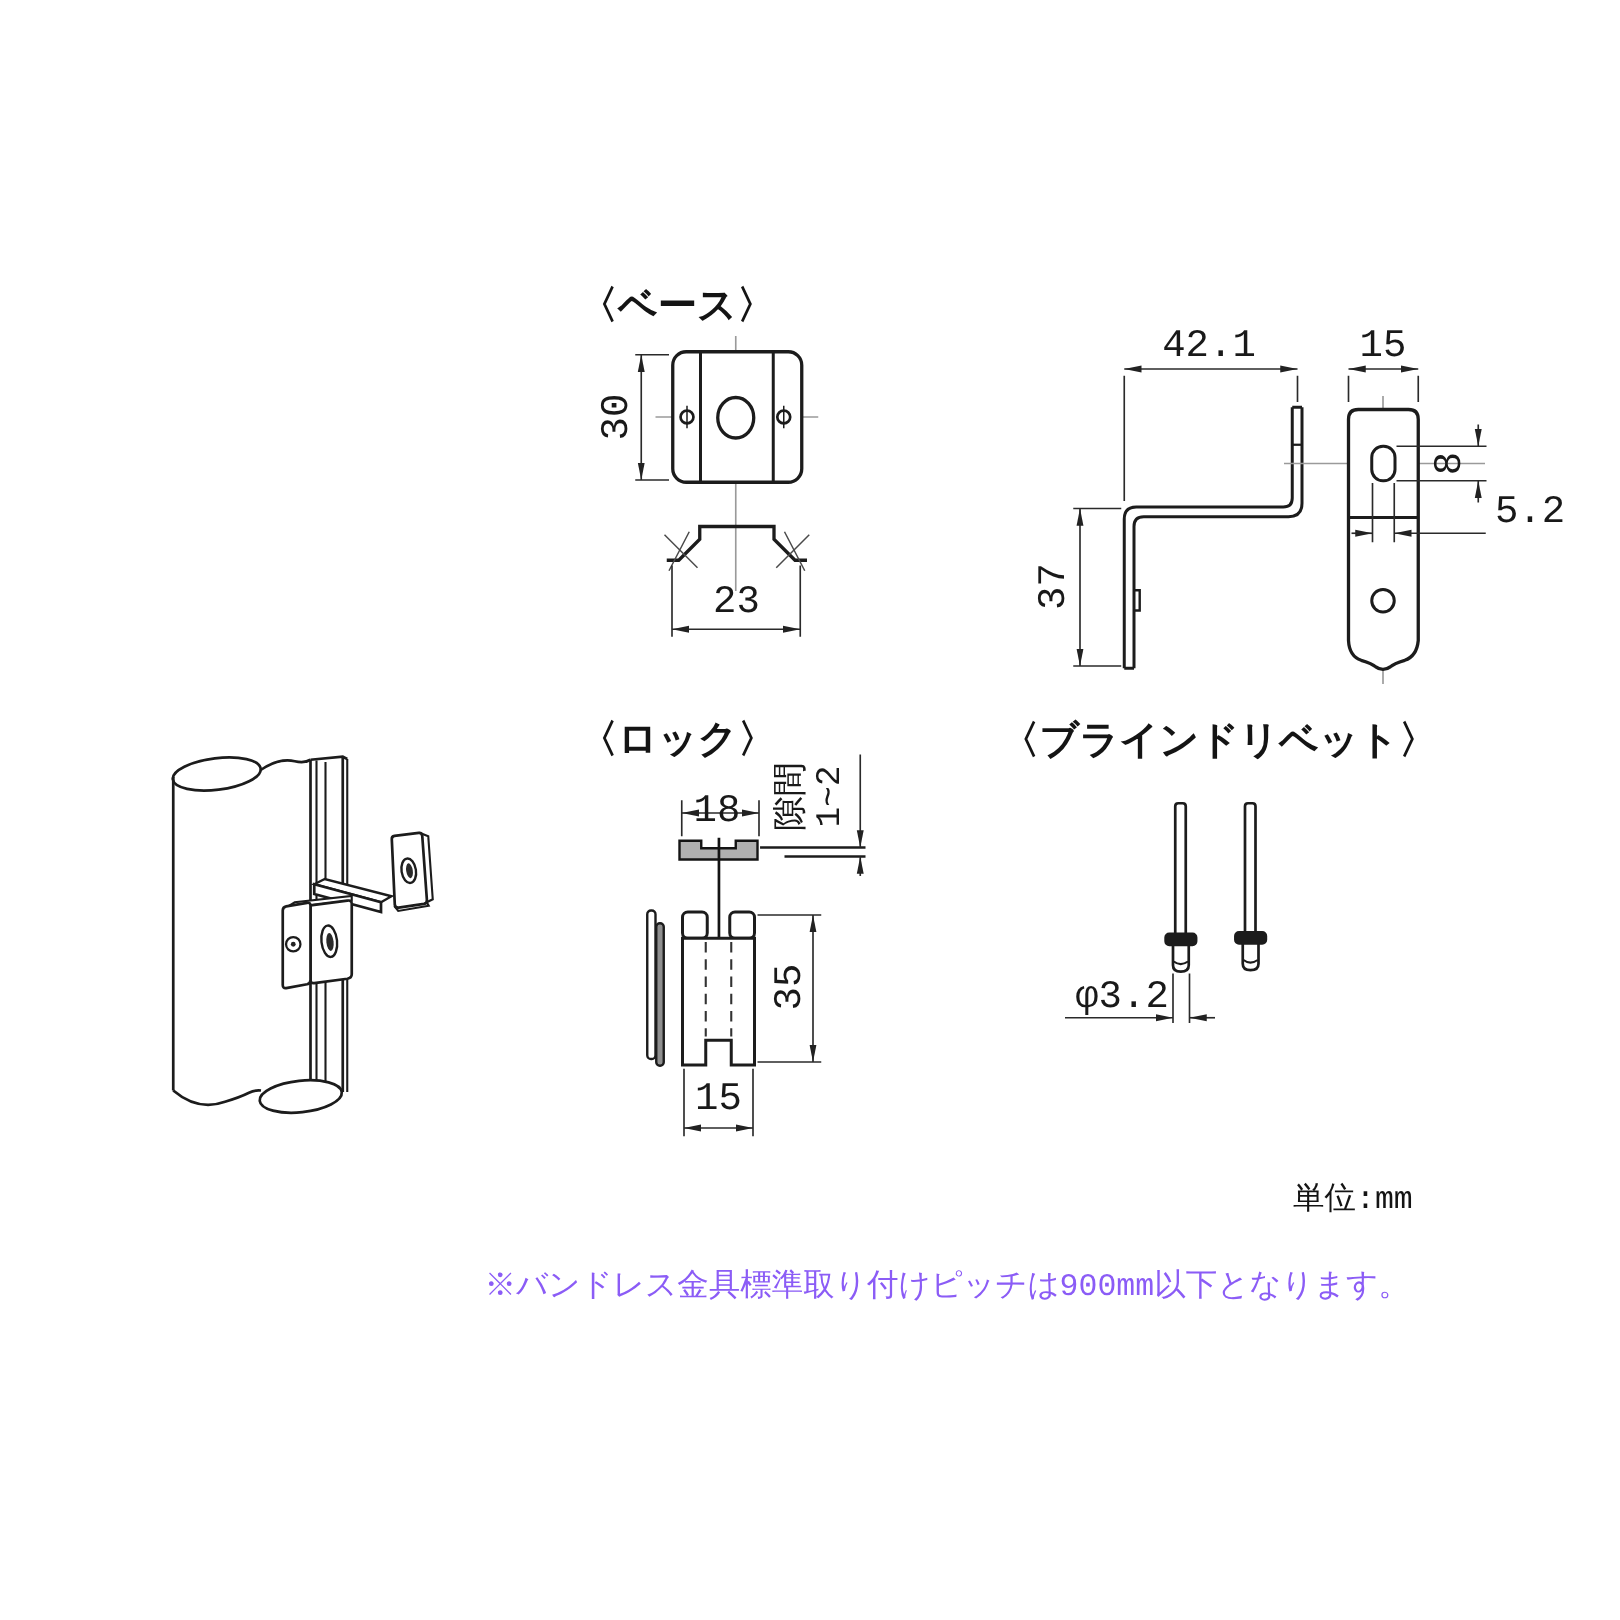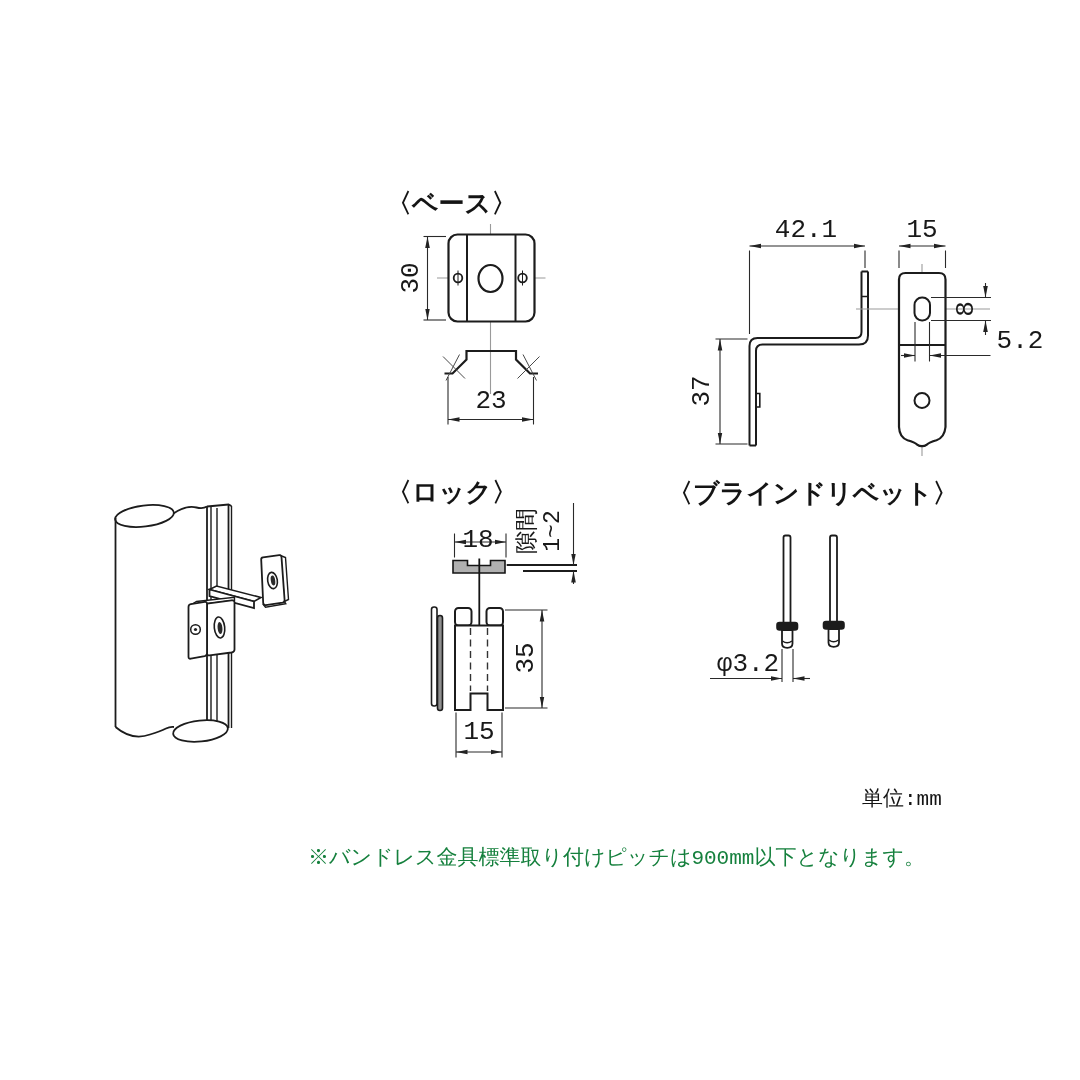--- a/index.html
+++ b/index.html
@@ -7,21 +7,21 @@
        font-family:"Liberation Sans","DejaVu Sans",sans-serif;color:#1c1c1c;}
   #stage{position:absolute;left:0;top:0;width:956px;height:1080px;font-family:Liberation Mono, monospace;}
   svg{position:absolute;left:0;top:0;}
   .ttl{position:absolute;font-size:26px;font-weight:bold;letter-spacing:0px;color:#141414;white-space:nowrap;}
   .dim{position:absolute;font-size:26px;font-weight:normal;color:#191919;white-space:nowrap;
        transform:translate(-50%,-50%);}
   .dim.v{transform:translate(-50%,-50%) rotate(-90deg);}
   .gaplbl{position:absolute;font-size:23px;color:#191919;text-align:center;line-height:25px;
        transform:translate(-50%,-50%) rotate(-90deg);white-space:nowrap;}
   .unit{position:absolute;font-size:21px;color:#141414;white-space:nowrap;}
-  .notes{position:absolute;left:308px;top:845px;font-size:21px;line-height:28px;color:#15803d;white-space:nowrap;}
+  .notes{position:absolute;left:323px;top:845px;font-size:21px;line-height:28px;color:#8b5cf6;white-space:nowrap;}
 </style>
 </head>
 <body>
 
 <div id="stage">
 
 <svg width="1080" height="1080" viewBox="0 0 1080 1080">
   <defs>
     <marker id="ar" viewBox="0 0 12 6" refX="11.5" refY="3" markerWidth="12" markerHeight="6" orient="auto-start-reverse" markerUnits="userSpaceOnUse">
       <path d="M0,0.7 L11.5,3 L0,5.3 Z" fill="#222"></path>

